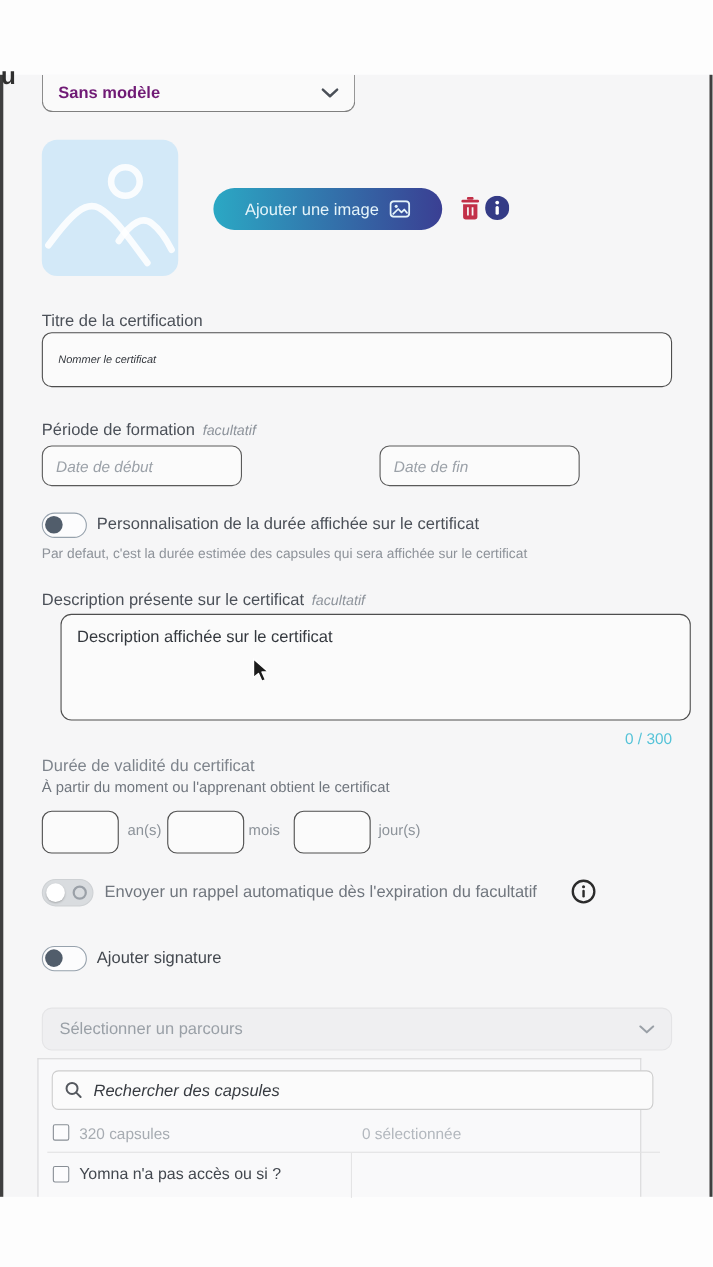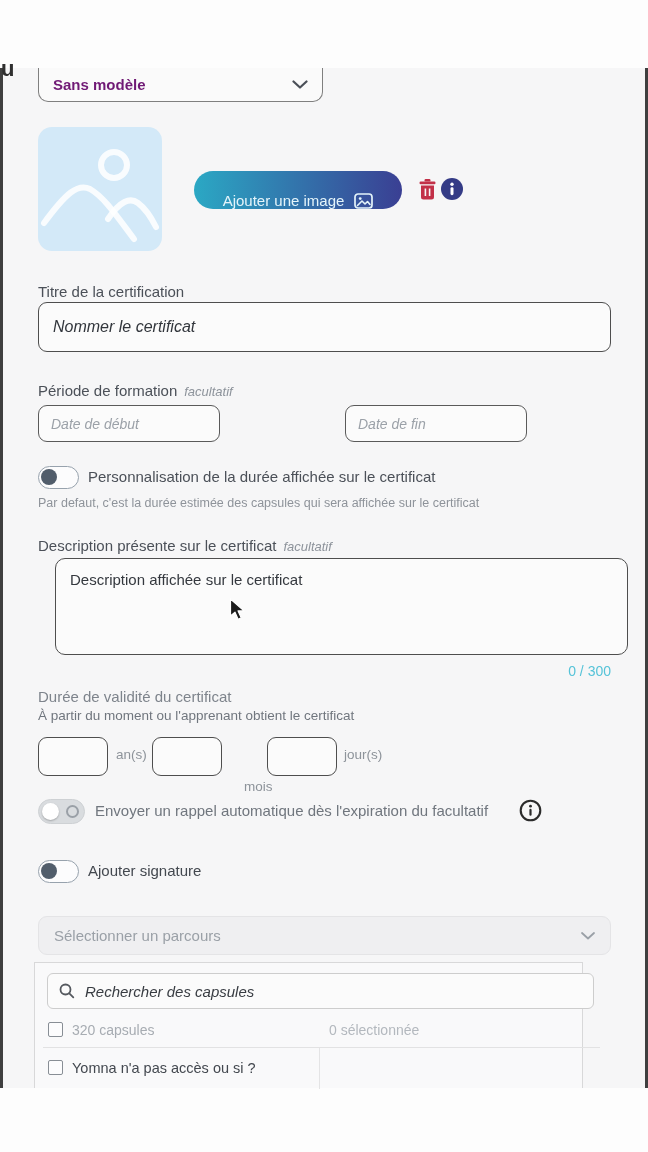--- a/index.html
+++ b/index.html
@@ -17,36 +17,36 @@
   .tpl-select { position:absolute; left:38px; top:0; width:285px; height:34px;
     border:1.6px solid #7f7f7f; border-top:none; border-radius:0 0 10px 10px;
     background:#fafafa; display:flex; align-items:center; justify-content:space-between; padding:0 14px; }
   .tpl-select span { font-size:15px; color:#701a75;font-weight:bold; }
 
   
   .img-ph { position:absolute; left:38px; top:59px; width:124px; height:124px; border-radius:14px; background:#d3e9f8; }
 
   
   .btn-add { position:absolute; left:194px; top:103px; width:208px; height:38px; border-radius:19px;
-    background:linear-gradient(90deg,#2ba8c4,#3a3f93); display:flex; align-items:flex-end; justify-content:center; gap:10px;
+    background:linear-gradient(90deg,#2ba8c4,#3a3f93); display:flex; align-items:center; justify-content:center; gap:10px;
     border:none; cursor:pointer; }
   .btn-add span { color:#e4f4fa; font-size:15px; }
 
   .icon-trash { position:absolute; left:419px; top:111px; width:17px; height:21px; }
   .icon-info-filled { position:absolute; left:441px; top:110px; width:22px; height:22px; }
 
   
   .lbl { position:absolute; font-size:15px; color:#4b5058; }
   .lbl-light { color:#7e848c; }
   .optional { font-size:13px; font-style:italic; color:#8d939b; margin-left:7px; }
   .helper { position:absolute; font-size:12.5px; color:#8e939a; }
 
   
   .inp { border:1.6px solid #4e4e4e; border-radius:9px; background:#fbfbfb; font-family:inherit; outline:none; }
-  .title-input { position:absolute; left:38px; top:234px; width:573px; height:50px; padding:0 14px; font-size:16px; color:#32363c; }
+  .title-input { position:absolute; left:38px; top:234px; width:573px; height:50px; padding:0 14px; font-size:10px; color:#32363c; }
   .title-input::placeholder { color:#32363c; font-style:italic; opacity:1; }
   .date-input { position:absolute; top:337px; width:182px; height:37px; padding:0 12px; font-size:14px; border-width:1.4px; border-color:#5a5a5a; }
   .date-input::placeholder { color:#9ba1a8; font-style:italic; opacity:1; }
   .desc-area { position:absolute; left:55px; top:490px; width:573px; height:97px; border-radius:10px; padding:12px 14px; font-size:15px; color:#34383e; resize:none; }
   .desc-area::placeholder { color:#34383e; opacity:1; }
   .counter { position:absolute; left:38px; top:595px; width:573px; text-align:right; font-size:14px; color:#55c3d8; }
 
   .unit-input { position:absolute; top:669px; width:70px; height:39px; padding:0 8px; font-size:14px; border-width:1.5px; }
   .unit-lbl { position:absolute; top:679px; font-size:13.5px; color:#8d939a; }
 
@@ -149,21 +149,21 @@
     <svg class="cursor" width="17" height="23" viewBox="0 0 17 23">
       <path d="M1.5 1 L1.5 18 L6 14.2 L9.1 21.3 L12.3 19.9 L9.1 12.9 L15 12.9 Z" fill="#1c1c1c" stroke="#ffffff" stroke-width="1.2" stroke-linejoin="round"></path>
     </svg>
 
     <div class="lbl lbl-light" style="left:38px; top:620px;">Durée de validité du certificat</div>
     <div class="helper" style="left:38px; top:640px; font-size:13.5px; color:#70767e;">À partir du moment ou l'apprenant obtient le certificat</div>
 
     <input class="inp unit-input" style="left: 38px;" type="text">
     <div class="unit-lbl" style="left:116px;">an(s)</div>
     <input class="inp unit-input" style="left: 152px;" type="text">
-    <div class="unit-lbl" style="left:244px;margin-top:32px;">mois</div>
+    <div class="unit-lbl" style="left:226px;">mois</div>
     <input class="inp unit-input" style="left: 267px;" type="text">
     <div class="unit-lbl" style="left:344px;">jour(s)</div>
 
     <div class="toggle-disabled" style="top:731px;">
       <div class="knob-w"></div>
       <div class="ring"></div>
     </div>
     <div class="lbl" style="left:95px; top:734px; color:#70767e;">Envoyer un rappel automatique dès l'expiration du facultatif</div>
     <svg class="icon-info-outline" viewBox="0 0 23 23">
       <circle cx="11.5" cy="11.5" r="9.8" fill="none" stroke="#2b2b2b" stroke-width="2.1"></circle>

